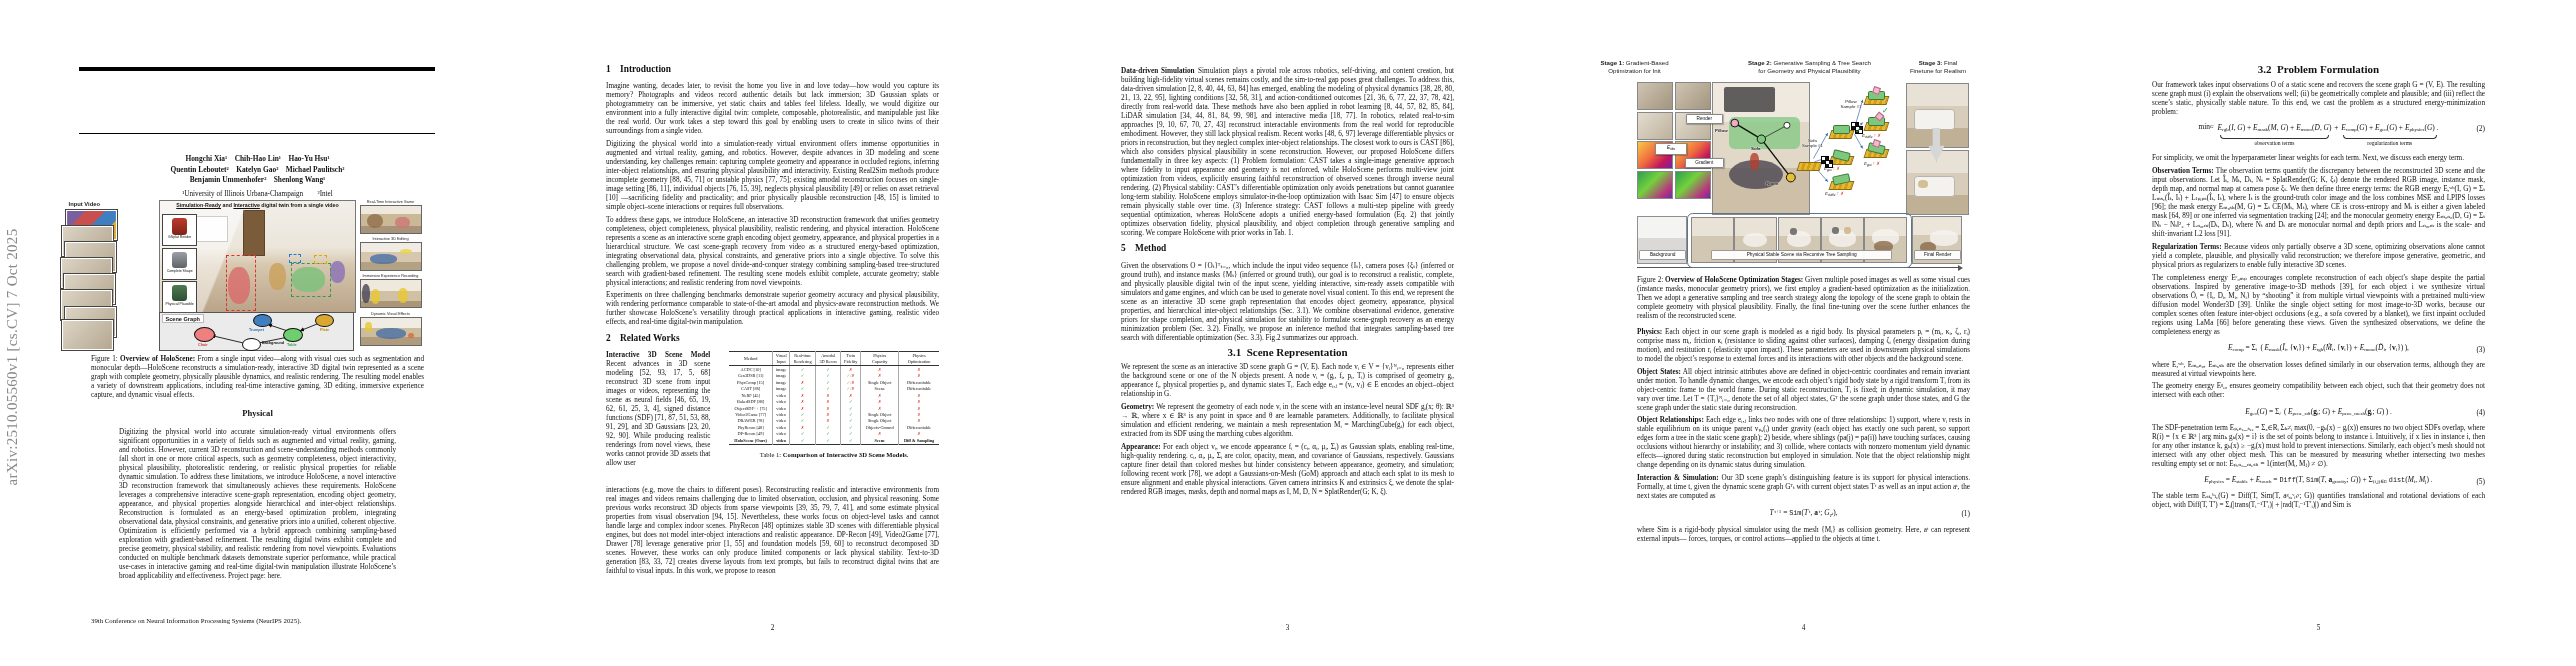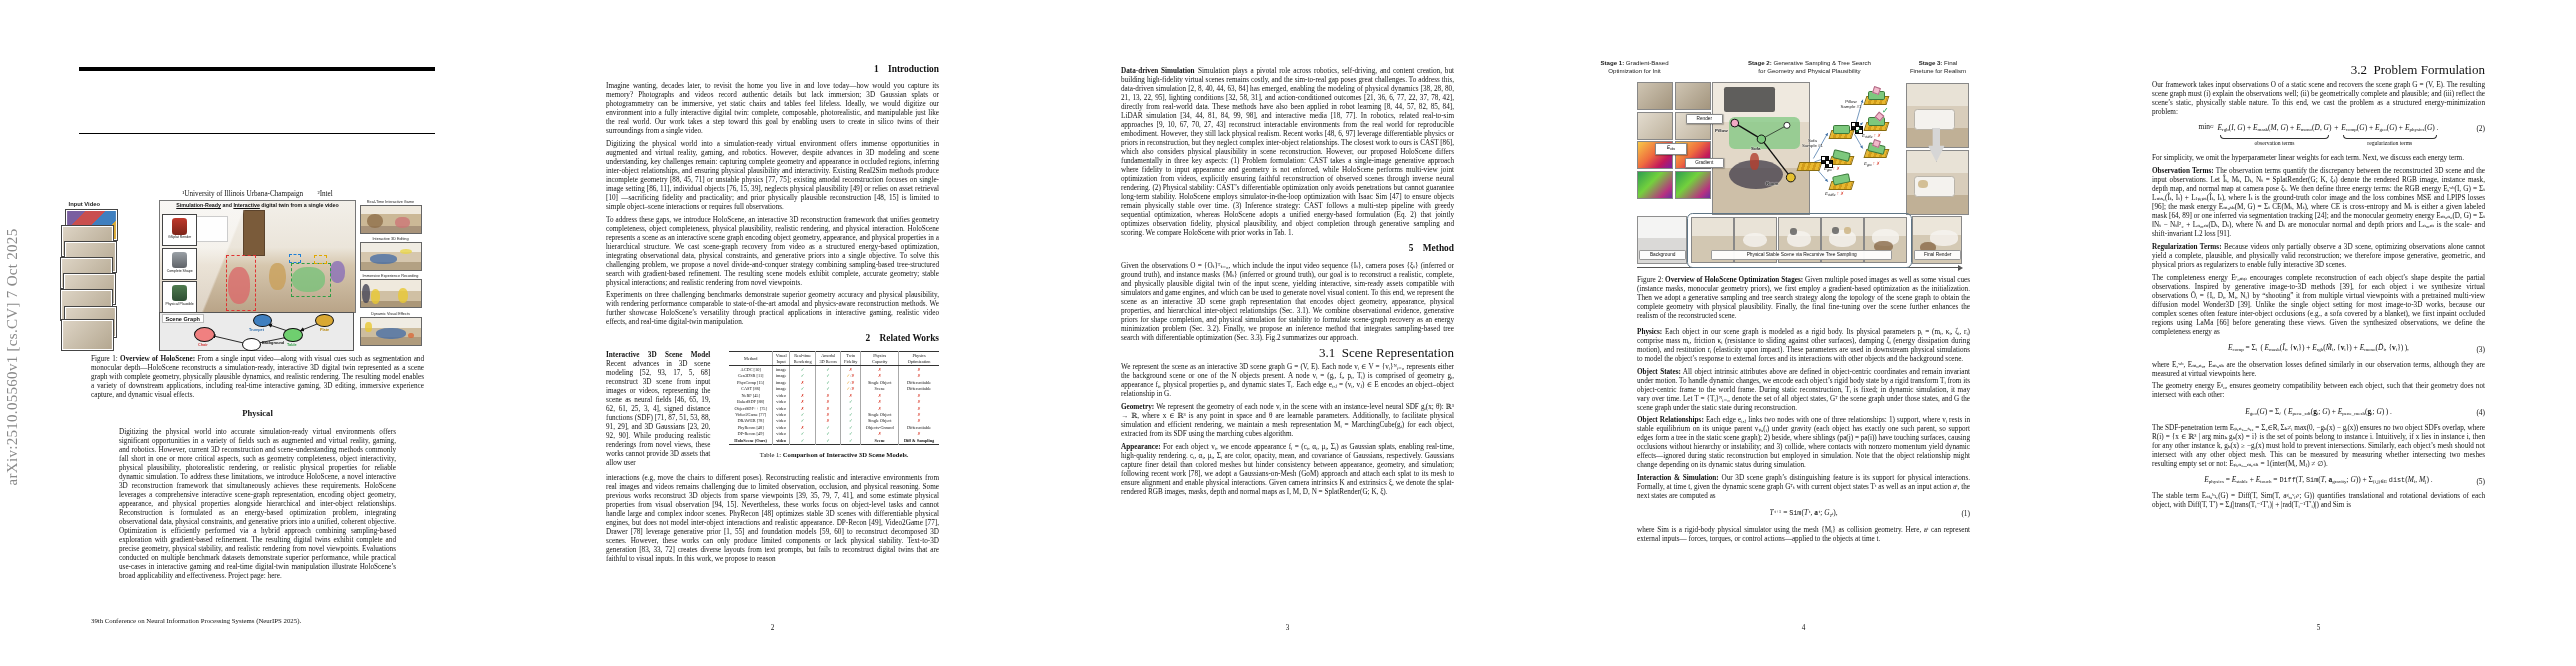--- a/index.html
+++ b/index.html
@@ -6,22 +6,22 @@
   body{position:relative;width:2576px;height:667px;background:#ffffff;color:#111;
        font-family:"Liberation Serif","DejaVu Serif","DejaVu Sans",serif;}
   .page{position:absolute;top:0;width:515px;height:667px;background:#fff;overflow:hidden}
   #pg1{left:0}#pg2{left:515px}#pg3{left:1030px}#pg4{left:1546px}#pg5{left:2061px}
   .sans{font-family:"Liberation Sans","DejaVu Sans",sans-serif}
   .tt{font-family:"Liberation Mono","DejaVu Sans Mono",monospace;font-size:.92em}
   
   .col{position:absolute;left:91px;width:333px;font-size:7.2px;line-height:9px;text-align:justify}
   .para{margin:0 0 3.9px 0}
   .runin{font-weight:bold}
-  h2.sec{font-size:9.4px;line-height:11px;font-weight:bold;margin:5.6px 0 7.2px;text-align:right}
-  h3.ssec{font-size:13px;line-height:9.4px;font-weight:normal;margin:5px 0 6.1px;text-align:right}
+  h2.sec{font-size:9.4px;line-height:11px;font-weight:bold;margin:5.6px 0 7.2px;text-align:left}
+  h3.ssec{font-size:11px;line-height:9.4px;font-weight:bold;margin:5px 0 6.1px;text-align:center}
   .pageno{position:absolute;left:0;top:624px;width:515px;text-align:center;font-size:7.2px}
   sub{font-size:68%;vertical-align:-0.25em}
   sup{font-size:68%;vertical-align:0.45em}
   
   .eqrow{position:relative;display:flex;justify-content:center;align-items:flex-start;margin:6.1px 0;font-size:7.4px}
   .eqno{position:absolute;right:0;top:1.7px}
   .minbox{display:inline-flex;flex-direction:row;align-items:center;margin-right:3.9px;line-height:7.2px}
   .minsub{font-size:5px;font-style:italic;margin-top:0}
   .ubgroup{display:flex;flex-direction:column;align-items:center}
   .ubbrace{width:94%;height:2.8px;border:0.6px solid #333;border-top:none;border-radius:0 0 3.9px 3.9px;margin-top:1.1px}
@@ -63,21 +63,21 @@
   .rimg{width:60px;height:27px;border:0.6px solid #666;margin-top:0.6px;position:relative;overflow:hidden}
   .g1{background:linear-gradient(#efe9dd 0 30%,#cbb896 30% 75%,#a8937a 75%)}
   .g2{background:linear-gradient(#f0ece3 0 35%,#d6c7ae 35% 70%,#b3a183 70%)}
   .g3{background:linear-gradient(#efe9dd 0 40%,#d0c0a4 40% 78%,#ab9778 78%)}
   .g4{background:linear-gradient(#f0ece3 0 38%,#cdbd9f 38% 72%,#b09c7d 72%)}
   .figcap1{position:absolute;left:91px;top:355px;width:333px;font-size:7.2px;line-height:9px;text-align:justify}
   .abshead{position:absolute;left:91px;top:408px;width:333px;text-align:center;font-size:8.6px;font-weight:bold}
   .abstract{position:absolute;left:119px;top:428px;width:277px;font-size:7.2px;line-height:9px;text-align:justify}
   .footer{position:absolute;left:91px;top:617px;width:333px;font-size:6.8px}
   
-  .rwrow{display:flex;gap:19px;margin:0 0 6px 0}
+  .rwrow{display:flex;gap:19px;margin:0 0 18px 0}
   .rwleft{width:109px}
   .rwtable{width:219px}
   table.cmp{border-collapse:collapse;width:100%;border-top:1.1px solid #333;border-bottom:1.1px solid #333}
   table.cmp th{font-weight:normal;font-size:4.3px;line-height:5.3px;padding:1.1px 1.1px;border-bottom:0.6px solid #333;white-space:pre-line;text-align:center}
   table.cmp td{font-size:4.3px;line-height:5.1px;padding:0.7px 1.1px;text-align:center}
   table.cmp td+td,table.cmp th+th{border-left:0.6px solid #aaa}
   table.cmp tr.last td{font-weight:bold}
   .ck{color:#18934a;font-weight:bold}.cx{color:#d7301f;font-weight:bold}
   .mx1{color:#e8960c;font-weight:bold}.mx2{color:#888}.mx3{color:#d7301f;font-weight:bold}
   .tcap{text-align:center;font-size:6.6px;margin-top:5px}
@@ -121,20 +121,25 @@
   .arrhead{position:absolute;left:412px;top:265px;width:0;height:0;border-left:5px solid #555;border-top:3.3px solid transparent;border-bottom:3.3px solid transparent}
   .p4col{position:absolute;left:91px;top:276px;width:333px;font-size:7.2px;line-height:9px;text-align:justify}
 </style>
 </head>
 <body>
 
 <div class="page" id="pg1">
   <div class="arxiv">arXiv:2510.05560v1  [cs.CV]  7 Oct 2025</div>
   <div class="rule-thick"></div>
   <div class="rule-thin"></div>
+  <div class="authors">
+    <div>Hongchi Xia¹ Chih-Hao Lin¹ Hao-Yu Hsu¹</div>
+    <div>Quentin Leboutet² Katelyn Gao² Michael Paulitsch²</div>
+    <div>Benjamin Ummenhofer² Shenlong Wang¹</div>
+  </div>
   <div class="affil">¹University of Illinois Urbana-Champaign  ²Intel</div>
 
   <div class="fig1">
     <div class="ivlabel sans">Input Video</div>
     <div class="vframe f0 vf0"></div>
     <div class="vframe vf1"></div>
     <div class="vframe vf2"></div>
     <div class="vframe vf3"></div>
     <div class="vframe vf4"></div>
     <div class="vframe vf5"></div>

